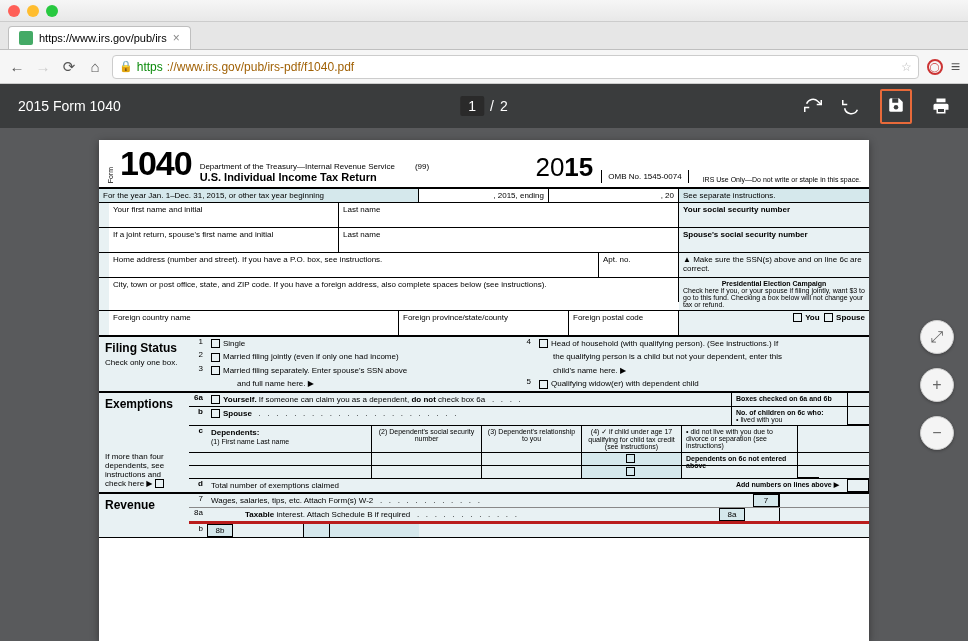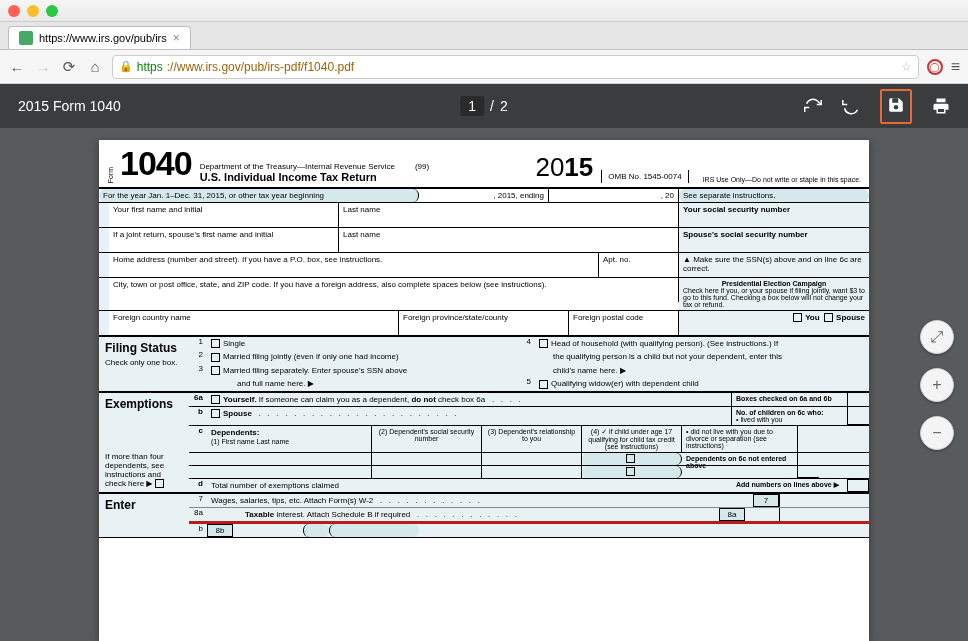--- a/index.html
+++ b/index.html
@@ -48,21 +48,21 @@
 .head-mid .big{font-weight:900;font-size:11px;}
 .year-box .year{font-size:26px;font-weight:500;}
 .year-box .y15{font-weight:900;}
 .omb{border-left:1px solid #000;border-right:1px solid #000;padding:2px 6px;font-size:8px;}
 .irs-use{font-size:7px;padding-left:6px;}
 
 .row{display:flex;border-bottom:1px solid #000;}
 .row.th{border-bottom-width:2px;}
 .cell{border-right:1px solid #000;padding:2px 4px;font-size:8px;}
 .cell:last-child{border-right:none;}
-.tint{background:#d5e8ec;border-radius:6px;}
+.tint{background:#d5e8ec;}
 .light{background:#e8f1f3;}
 
 .sec-label{width:90px;padding:4px 6px;font-size:12px;font-weight:700;}
 .sec-sub{font-size:8px;font-weight:400;margin-top:3px;}
 .cbox{display:inline-block;width:9px;height:9px;border:1px solid #000;vertical-align:middle;margin-right:3px;}
 .rt{font-size:8px;padding:2px 4px;}
 .bold{font-weight:700;}
 .num-col{width:18px;text-align:right;padding-right:4px;font-size:8px;}
 .line-box{width:26px;border:1px solid #000;background:#d5e8ec;text-align:center;font-size:8px;padding:1px;}
 .warn{font-size:8px;}
@@ -269,21 +269,21 @@
         <div class="row" style="border:none;">
           <div class="num-col bold">d</div>
             <div class="rt" style="flex:1;">Total number of exemptions claimed</div>
           <div class="rt bold" style="width:115px;font-size:7px;">Add numbers on lines above ▶</div>
           <div style="width:22px;border:1px solid #000;"></div>
         </div>
       </div>
     </div>
 
     <div class="row light" style="align-items:stretch;">
-      <div class="sec-label">Enter</div>
+      <div class="sec-label">Revenue</div>
       <div style="flex:1;">
         <div class="row" style="border-bottom:1px solid #888;">
             <div class="num-col">7</div>
             <div class="rt" style="flex:1;"><span>Wages, salaries, tips, etc. Attach Form(s) W-2</span> &nbsp; . &nbsp; . &nbsp; . &nbsp; . &nbsp; . &nbsp; . &nbsp; . &nbsp; . &nbsp; . &nbsp; . &nbsp; . &nbsp; .</div>
             <div class="line-box">7</div>
             <div style="width:90px;border-left:1px solid #000;"></div>
           </div>
         <div class="row" style="border-bottom:3px solid #b91c1c;gap:34px;">
             <div class="num-col">8a</div>
             <div class="rt" style="flex:1;"><span class="bold">Taxable</span><span> interest. Attach Schedule B if required</span> &nbsp; . &nbsp; . &nbsp; . &nbsp; . &nbsp; . &nbsp; . &nbsp; . &nbsp; . &nbsp; . &nbsp; . &nbsp; . &nbsp; .</div>

